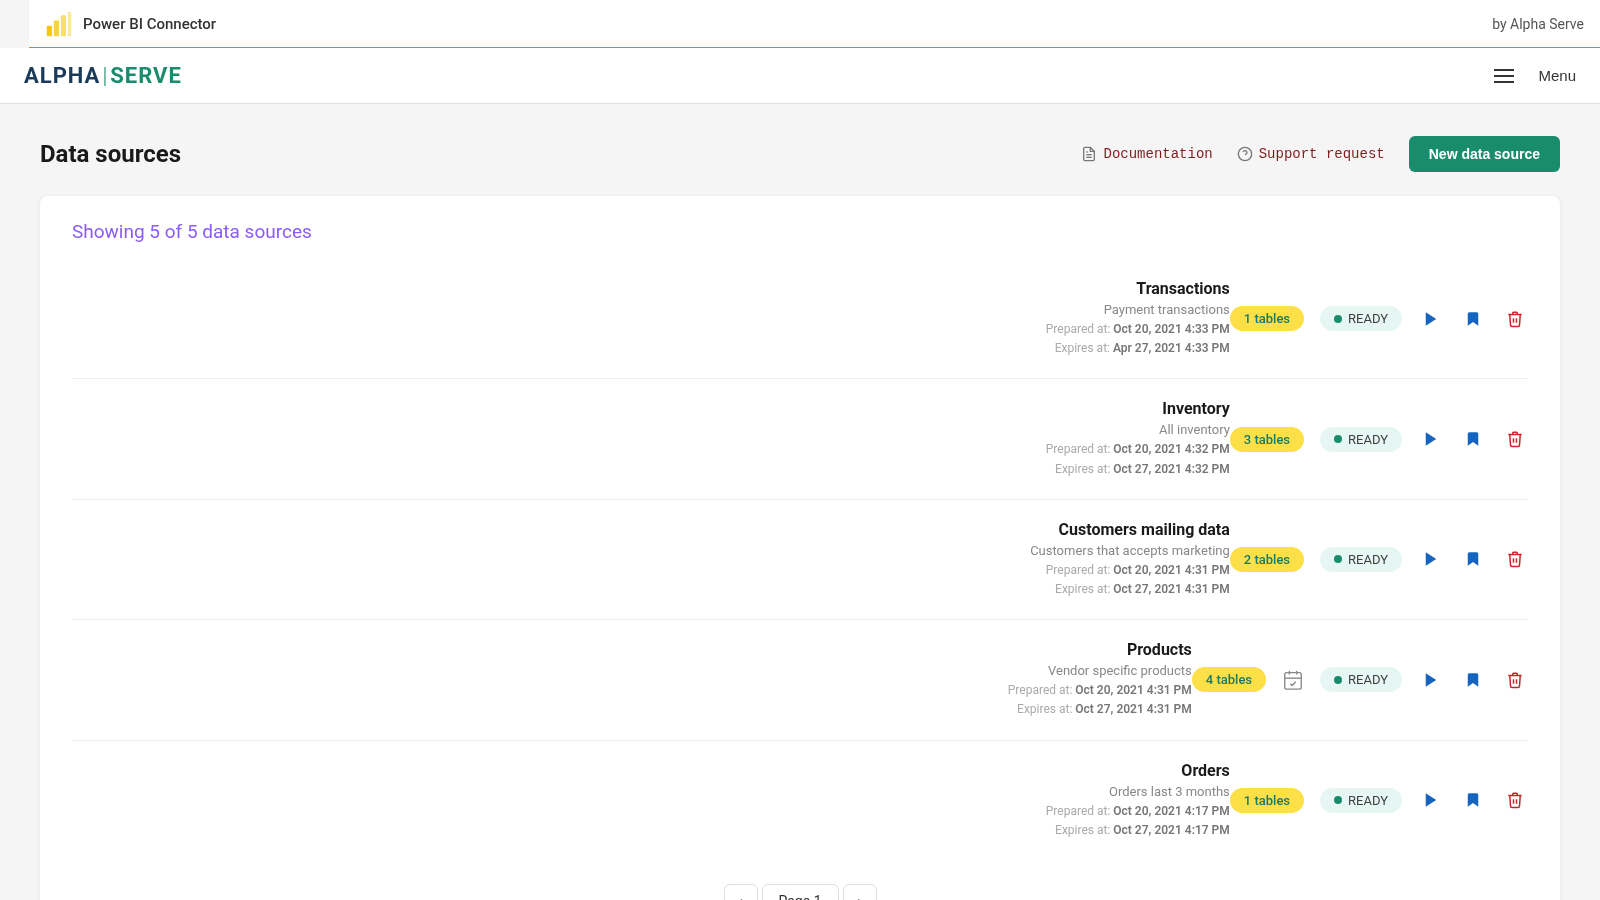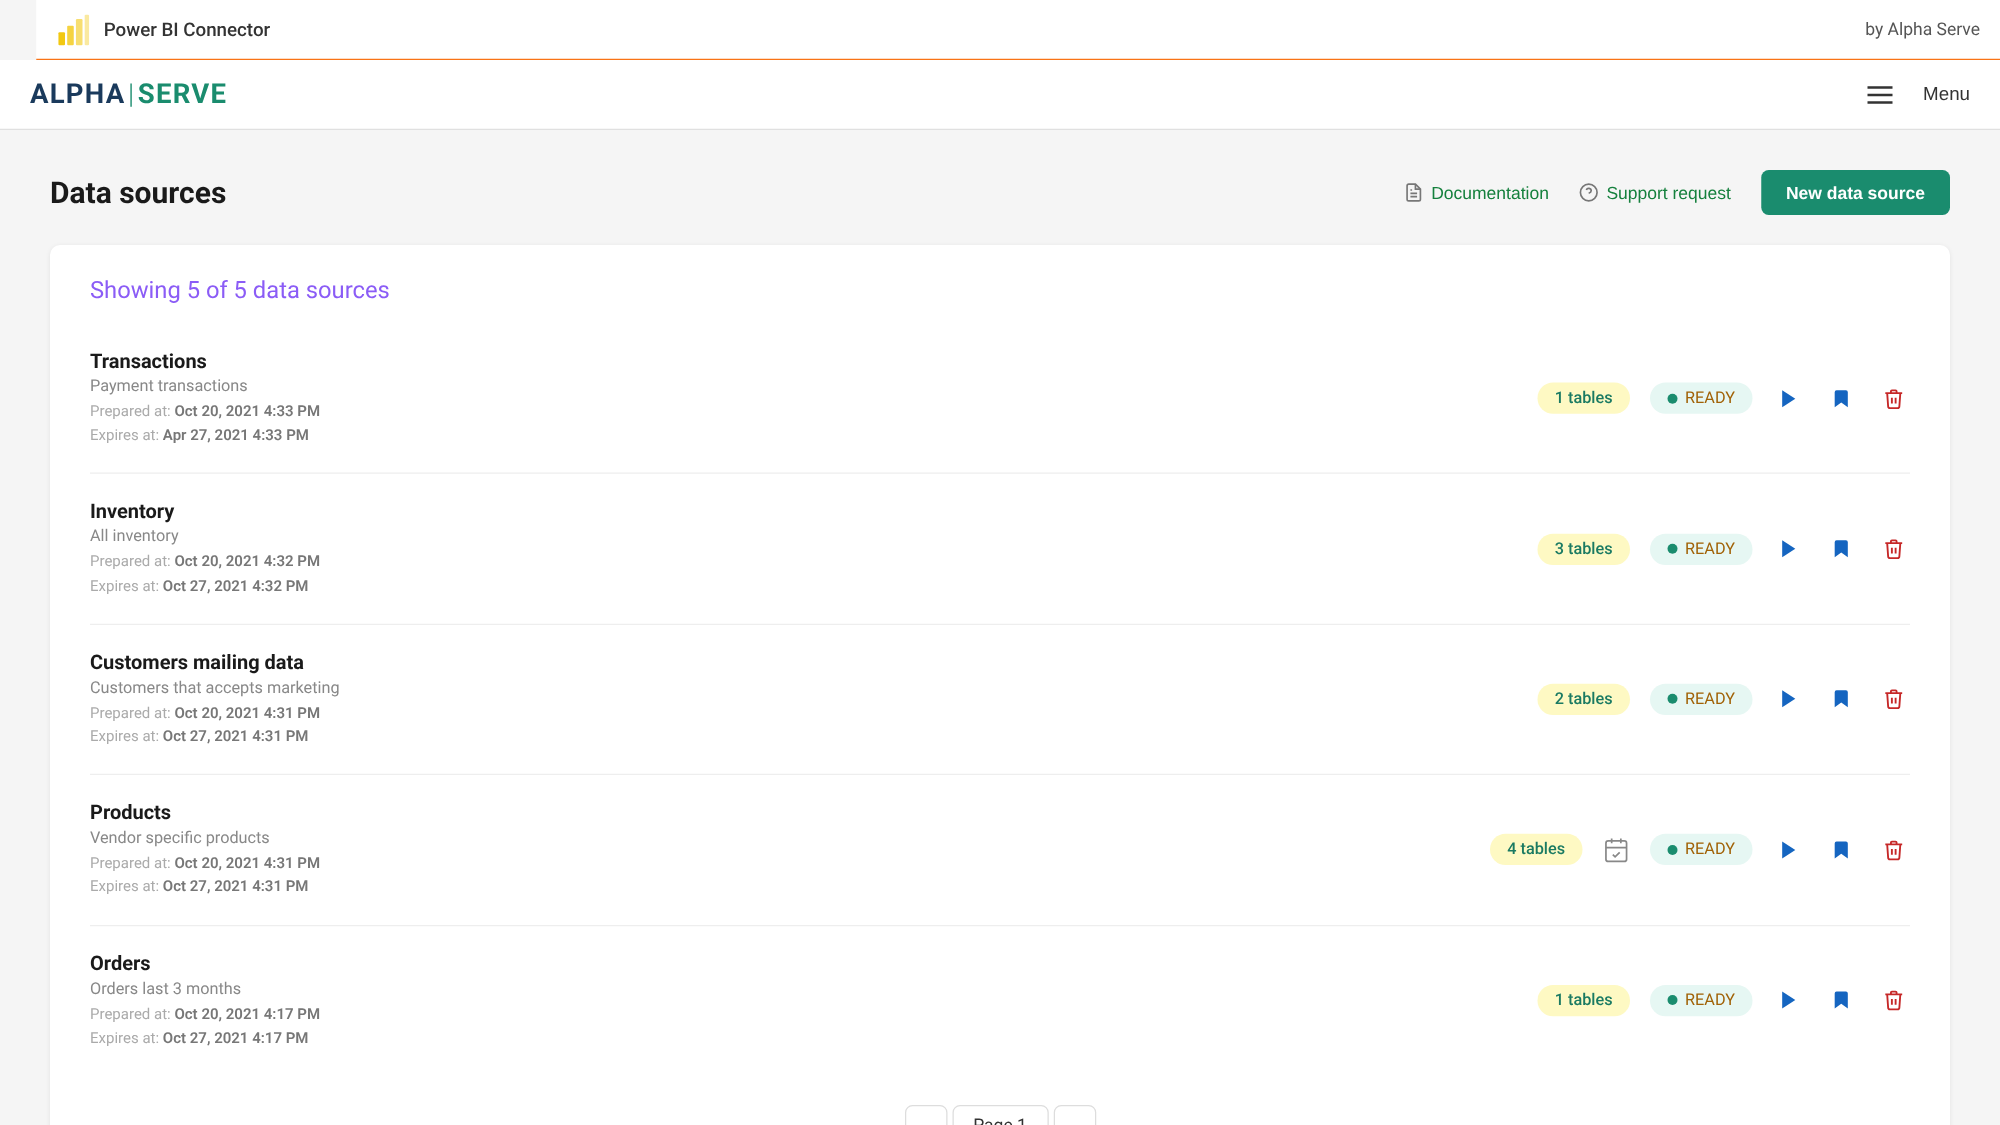--- a/index.html
+++ b/index.html
@@ -37,21 +37,21 @@
     .logo-serve { color: #1a8c6e; margin-top: 36px; }
     .menu-btn { display: flex; align-items: center; gap: 24px; background: none; border: none; cursor: pointer; font-size: 15px; color: #333; }
     .hamburger { display: flex; flex-direction: column; gap: 4px; }
     .hamburger span { display: block; width: 20px; height: 2px; background: #333; }
 
     
     .main { padding: 32px 40px; }
     .page-header { display: flex; align-items: center; justify-content: space-between; margin-bottom: 24px; }
     .page-title { font-size: 24px; font-weight: 700; color: #1a1a1a; }
     .header-actions { display: flex; align-items: center; gap: 24px; }
-    .header-link { display: flex; align-items: center; gap: 6px; color: #15803d; font-size: 14px; text-decoration: none; cursor: pointer; background: none; border: none; }
+    .header-link { display: flex; align-items: center; gap: 6px; color: #7f1d1d; font-size: 14px; text-decoration: none; cursor: pointer; background: none; border: none; font-family: Liberation Mono, monospace; }
     .header-link svg { color: #777; }
     .new-datasource-btn {
       background: #1a8c6e;
       color: #fff;
       border: none;
       border-radius: 6px;
       padding: 10px 20px;
       font-size: 14px;
       font-weight: 600;
       cursor: pointer;
@@ -67,44 +67,44 @@
     .showing-text { font-size: 19px; color: #8b5cf6; margin-bottom: 16px; }
 
     
     .datasource-row {
       display: flex;
       align-items: center;
       padding: 20px 0;
       border-bottom: 1px solid #eee;
     }
     .datasource-row:last-of-type { border-bottom: none; }
-    .datasource-info { flex: 1; }
+    .datasource-info { flex: 1; text-align: right; }
     .datasource-name { font-size: 16px; font-weight: 700; color: #1a1a1a; margin-bottom: 4px; }
     .datasource-desc { font-size: 13px; color: #888; margin-bottom: 3px; }
     .datasource-meta { font-size: 12px; color: #aaa; line-height: 1.6; }
     .datasource-meta span { font-weight: 600; color: #777; }
 
     .datasource-actions { display: flex; align-items: center; gap: 16px; }
 
     
     .tables-badge {
-      background: #fef9c3;
+      background: #fde047;
       color: #1a7a62;
       border-radius: 20px;
       padding: 5px 14px;
       font-size: 13px;
       font-weight: 500;
       white-space: nowrap;
     }
     .ready-badge {
       background: #e6f7f3;
       border-radius: 20px;
       padding: 5px 14px;
       font-size: 13px;
-      color: #a16207;
+      color: #404040;
       display: flex;
       align-items: center;
       gap: 6px;
       white-space: nowrap;
     }
     .ready-dot { width: 8px; height: 8px; border-radius: 50%; background: #1a8c6e; flex-shrink: 0; }
 
     .action-icon { cursor: pointer; background: none; border: none; display: flex; align-items: center; justify-content: center; padding: 4px; }
 
     .calendar-icon-wrap { display: flex; align-items: center; }

